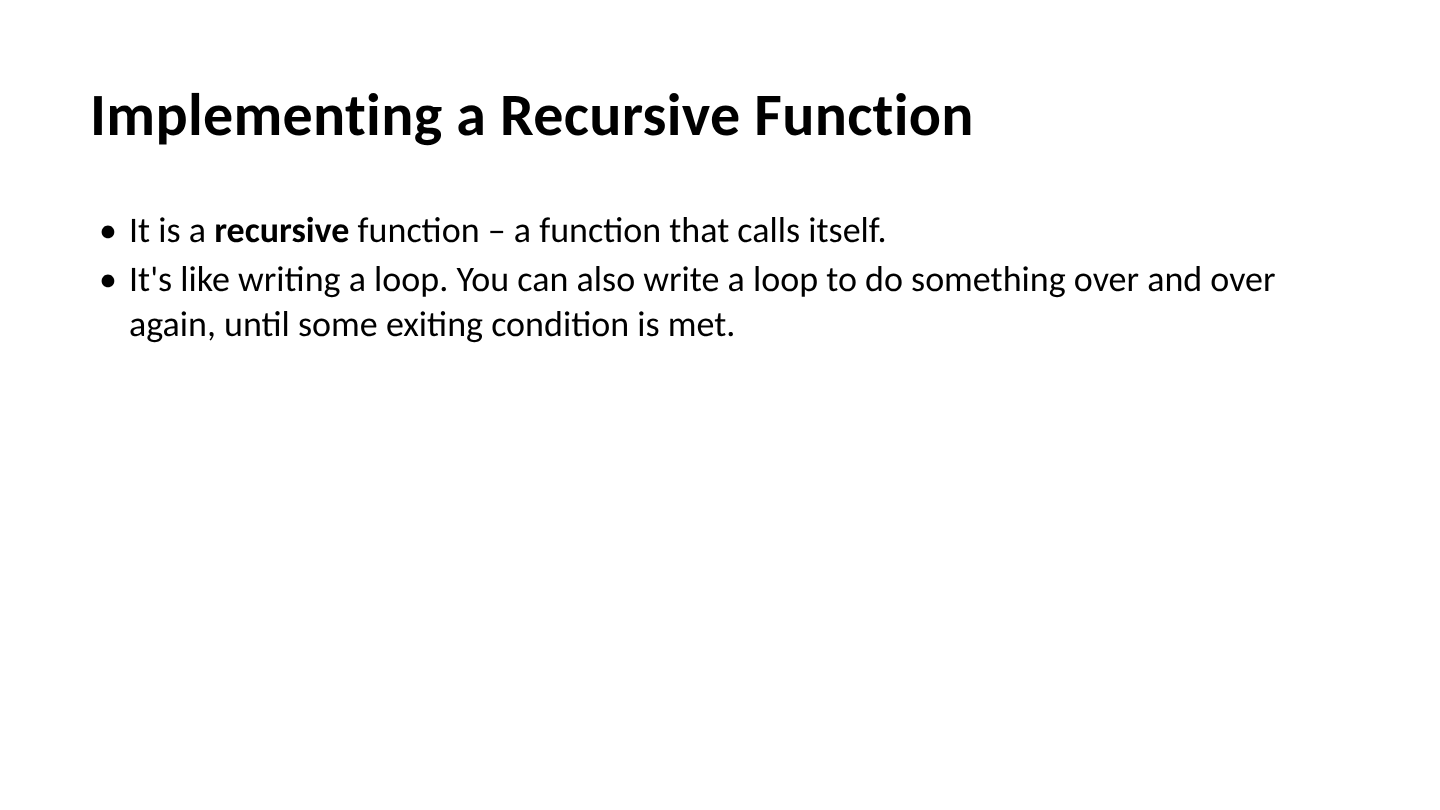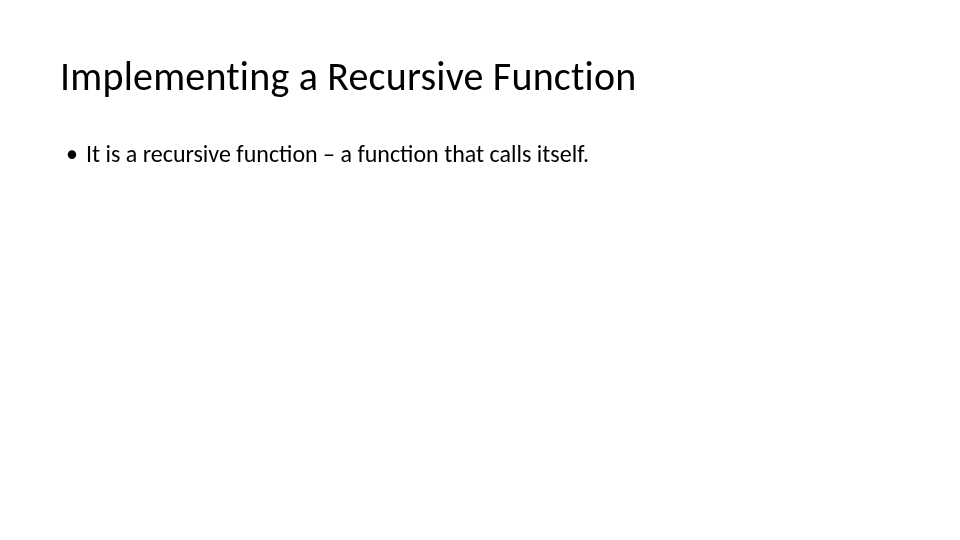--- a/index.html
+++ b/index.html
@@ -12,21 +12,21 @@
     color: #000;
   }
   .slide {
     width: 960px;
     height: 540px;
     box-sizing: border-box;
     padding: 52px 60px 0 60px;
   }
   .title {
     font-size: 40px;
-    font-weight: 400;
+    font-weight: 700;
     margin: 0 0 38px 0;
     letter-spacing: 0.2px;
   }
   .bullets {
     list-style: none;
     padding: 0;
     margin: 0;
     font-size: 24px;
     line-height: 1.28;
   }
@@ -36,25 +36,26 @@
     margin-bottom: 2px;
   }
   .bullets li::before {
     content: "•";
     position: absolute;
     left: 6px;
     top: 0;
     font-size: 24px;
   }
   .bold {
-    font-weight: 400;
+    font-weight: 700;
     text-align: right;
   }
 </style>
 </head>
 <body>
 
 <div class="slide">
   <h1 class="title">Implementing a Recursive Function</h1>
   <ul class="bullets">
     <li><span>It is a </span><span class="bold">recursive</span><span> function – a function that calls itself.</span></li>
+    <li><span>It's like writing a loop. You can also write a loop to do something over and over again, until some exiting condition is met.</span></li>
   </ul>
 </div>
 
 </body></html>

